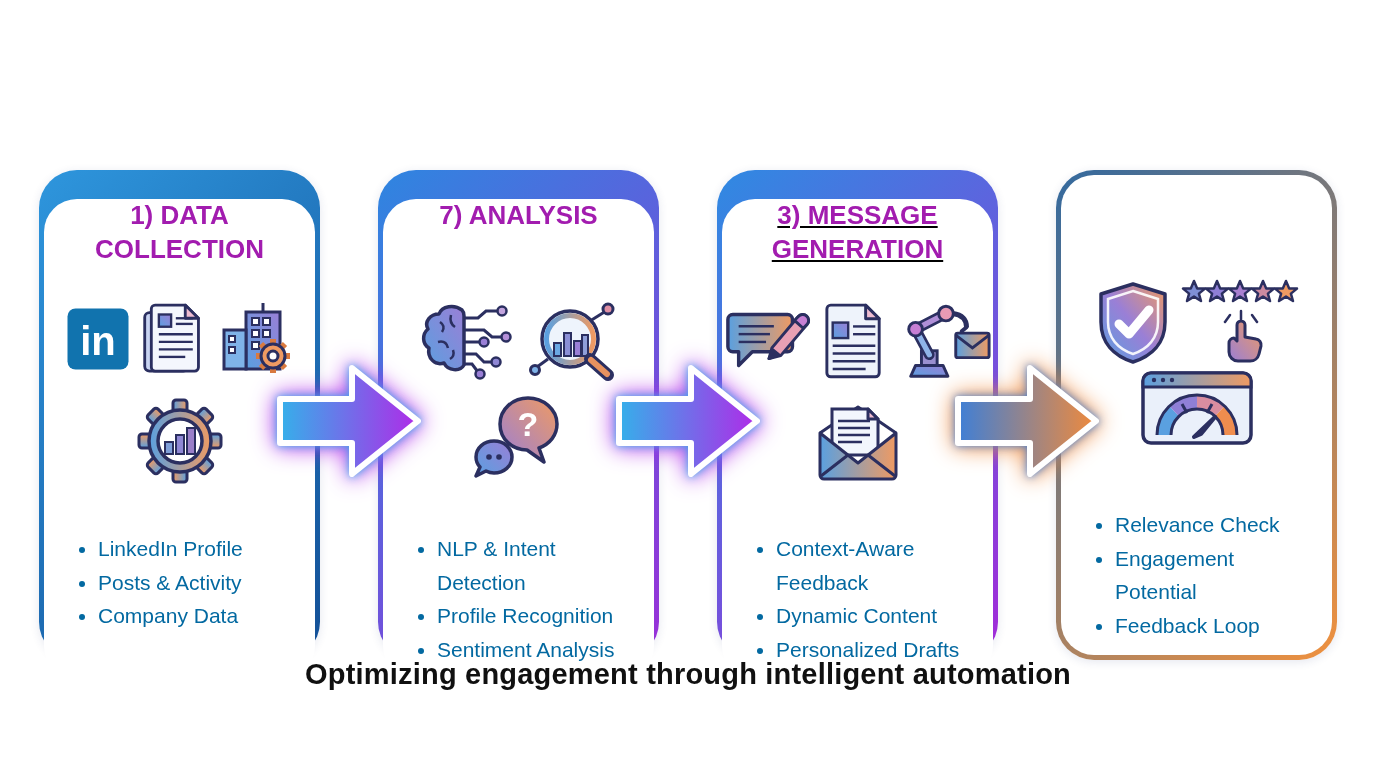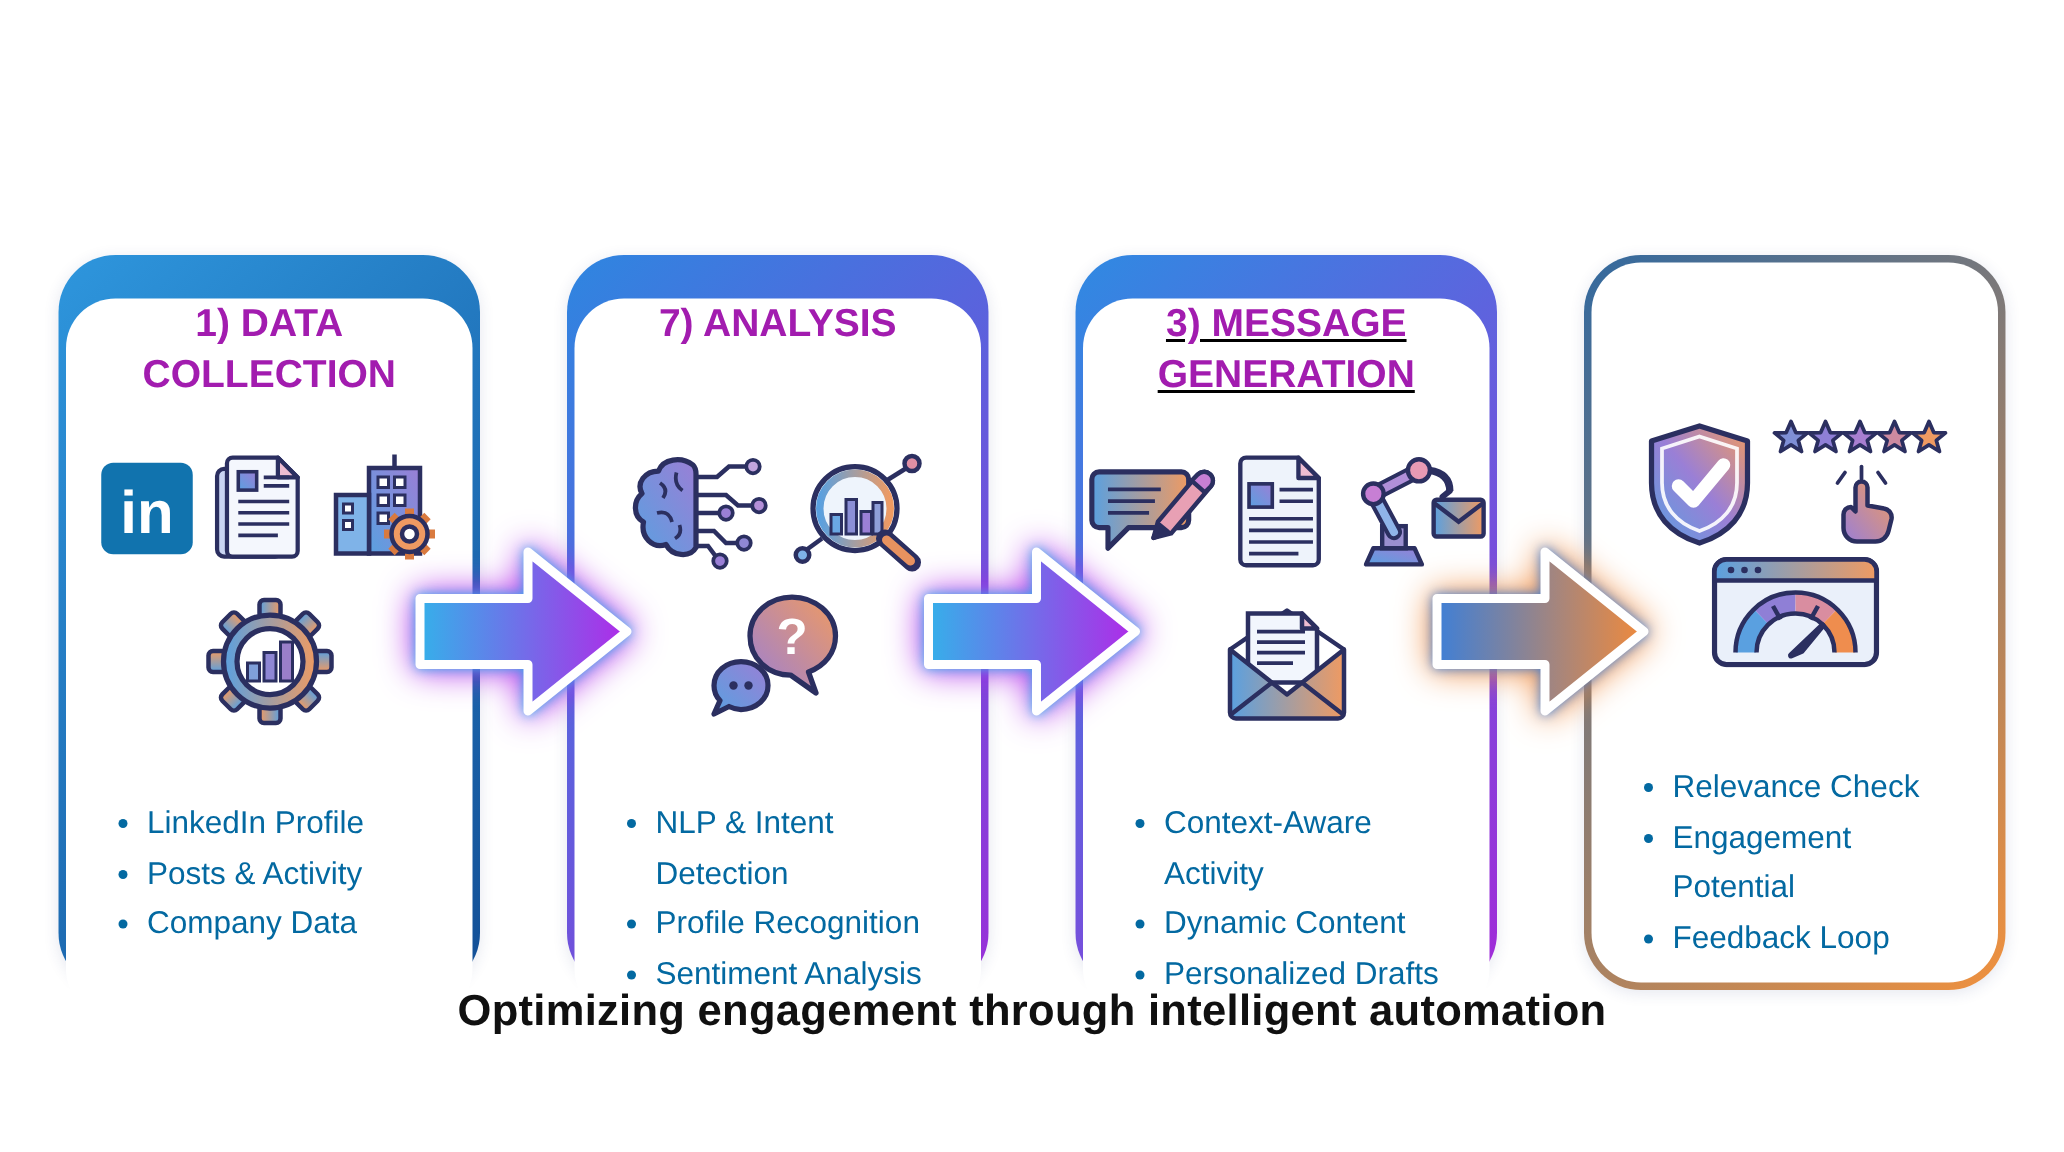--- a/index.html
+++ b/index.html
@@ -285,21 +285,21 @@
                   <line x1="26" y1="33" x2="58" y2="33"></line>
                 <line x1="26" y1="40" x2="58" y2="40"></line>
                   <line x1="26" y1="47" x2="50" y2="47"></line>
               </g>
               <path d="M8 38 L8 80 a4 4 0 0 0 4 4 h68 a4 4 0 0 0 4 -4 L84 38 L46 68 Z" fill="url(#gradBO)" stroke="#2b2f60" stroke-width="3" stroke-linejoin="round"></path>
               <path d="M9 81 L36 60 M83 81 L56 60" stroke="#2b2f60" stroke-width="3"></path>
             </svg>
           </span>
         </div>
         <ul class="bullets">
-          <li>Context-Aware Activity</li>
+          <li>Context-Aware Feedback</li>
           <li>Dynamic Content</li>
           <li>Personalized Drafts</li>
         </ul>
       </div>
     </div>
 
     <div class="card-border card4" style="background: linear-gradient(135deg, rgb(50, 105, 159), rgb(240, 145, 62));">
       <div class="card-inner">
         <div class="icon-row1">
           <span>

